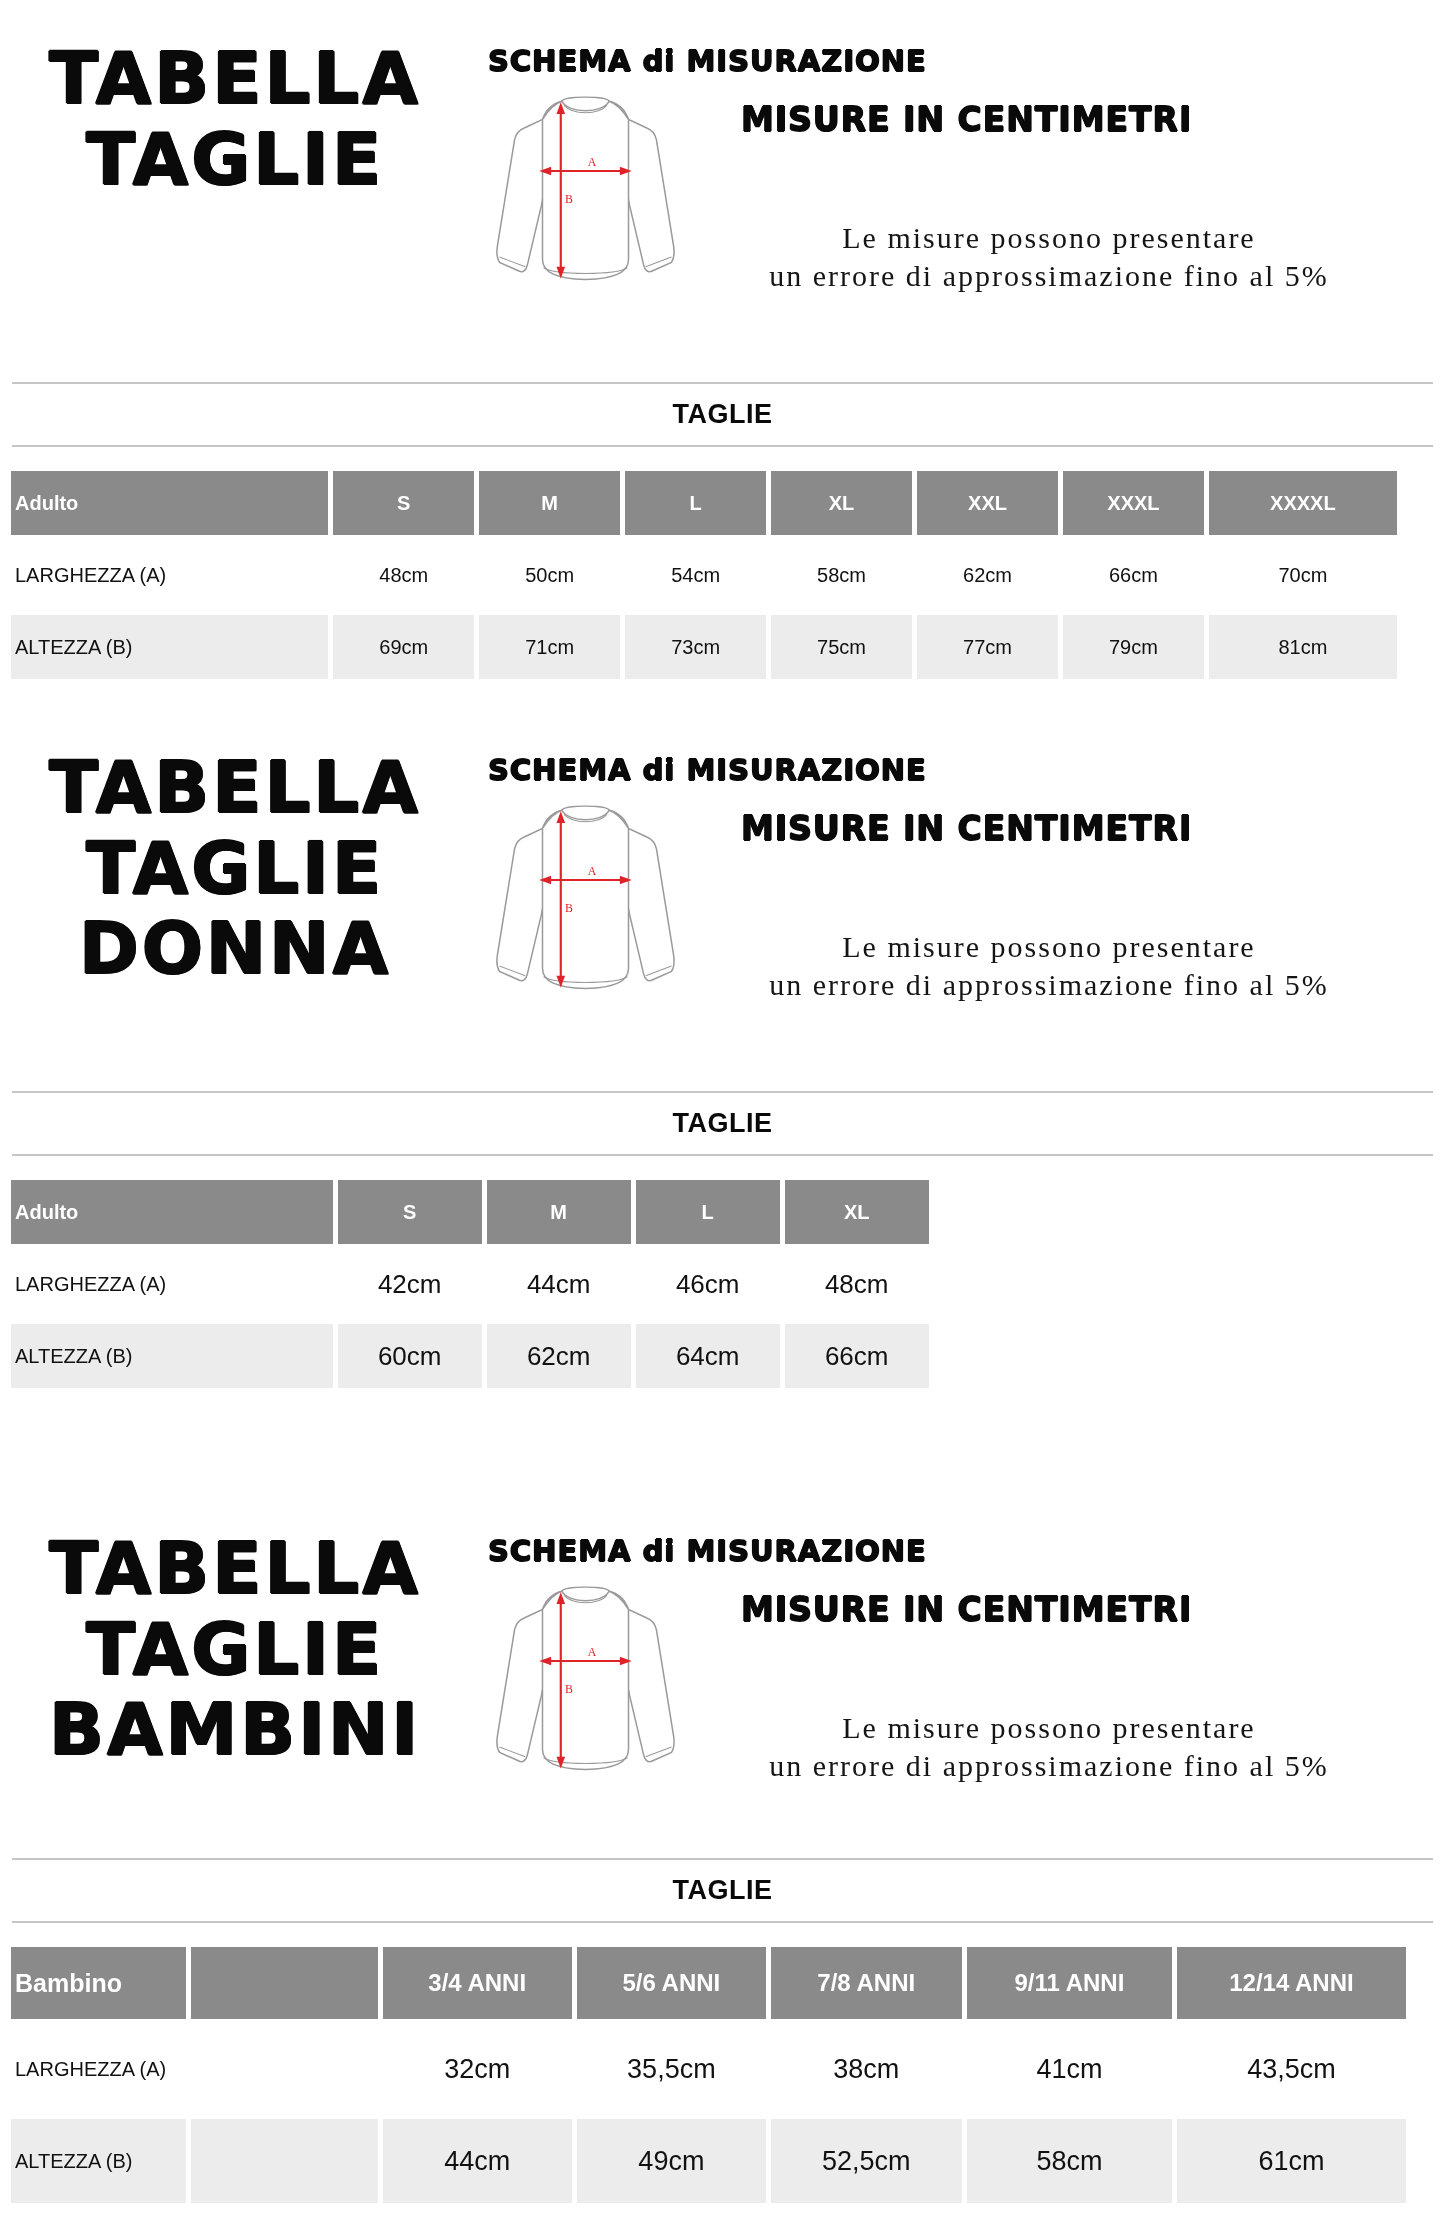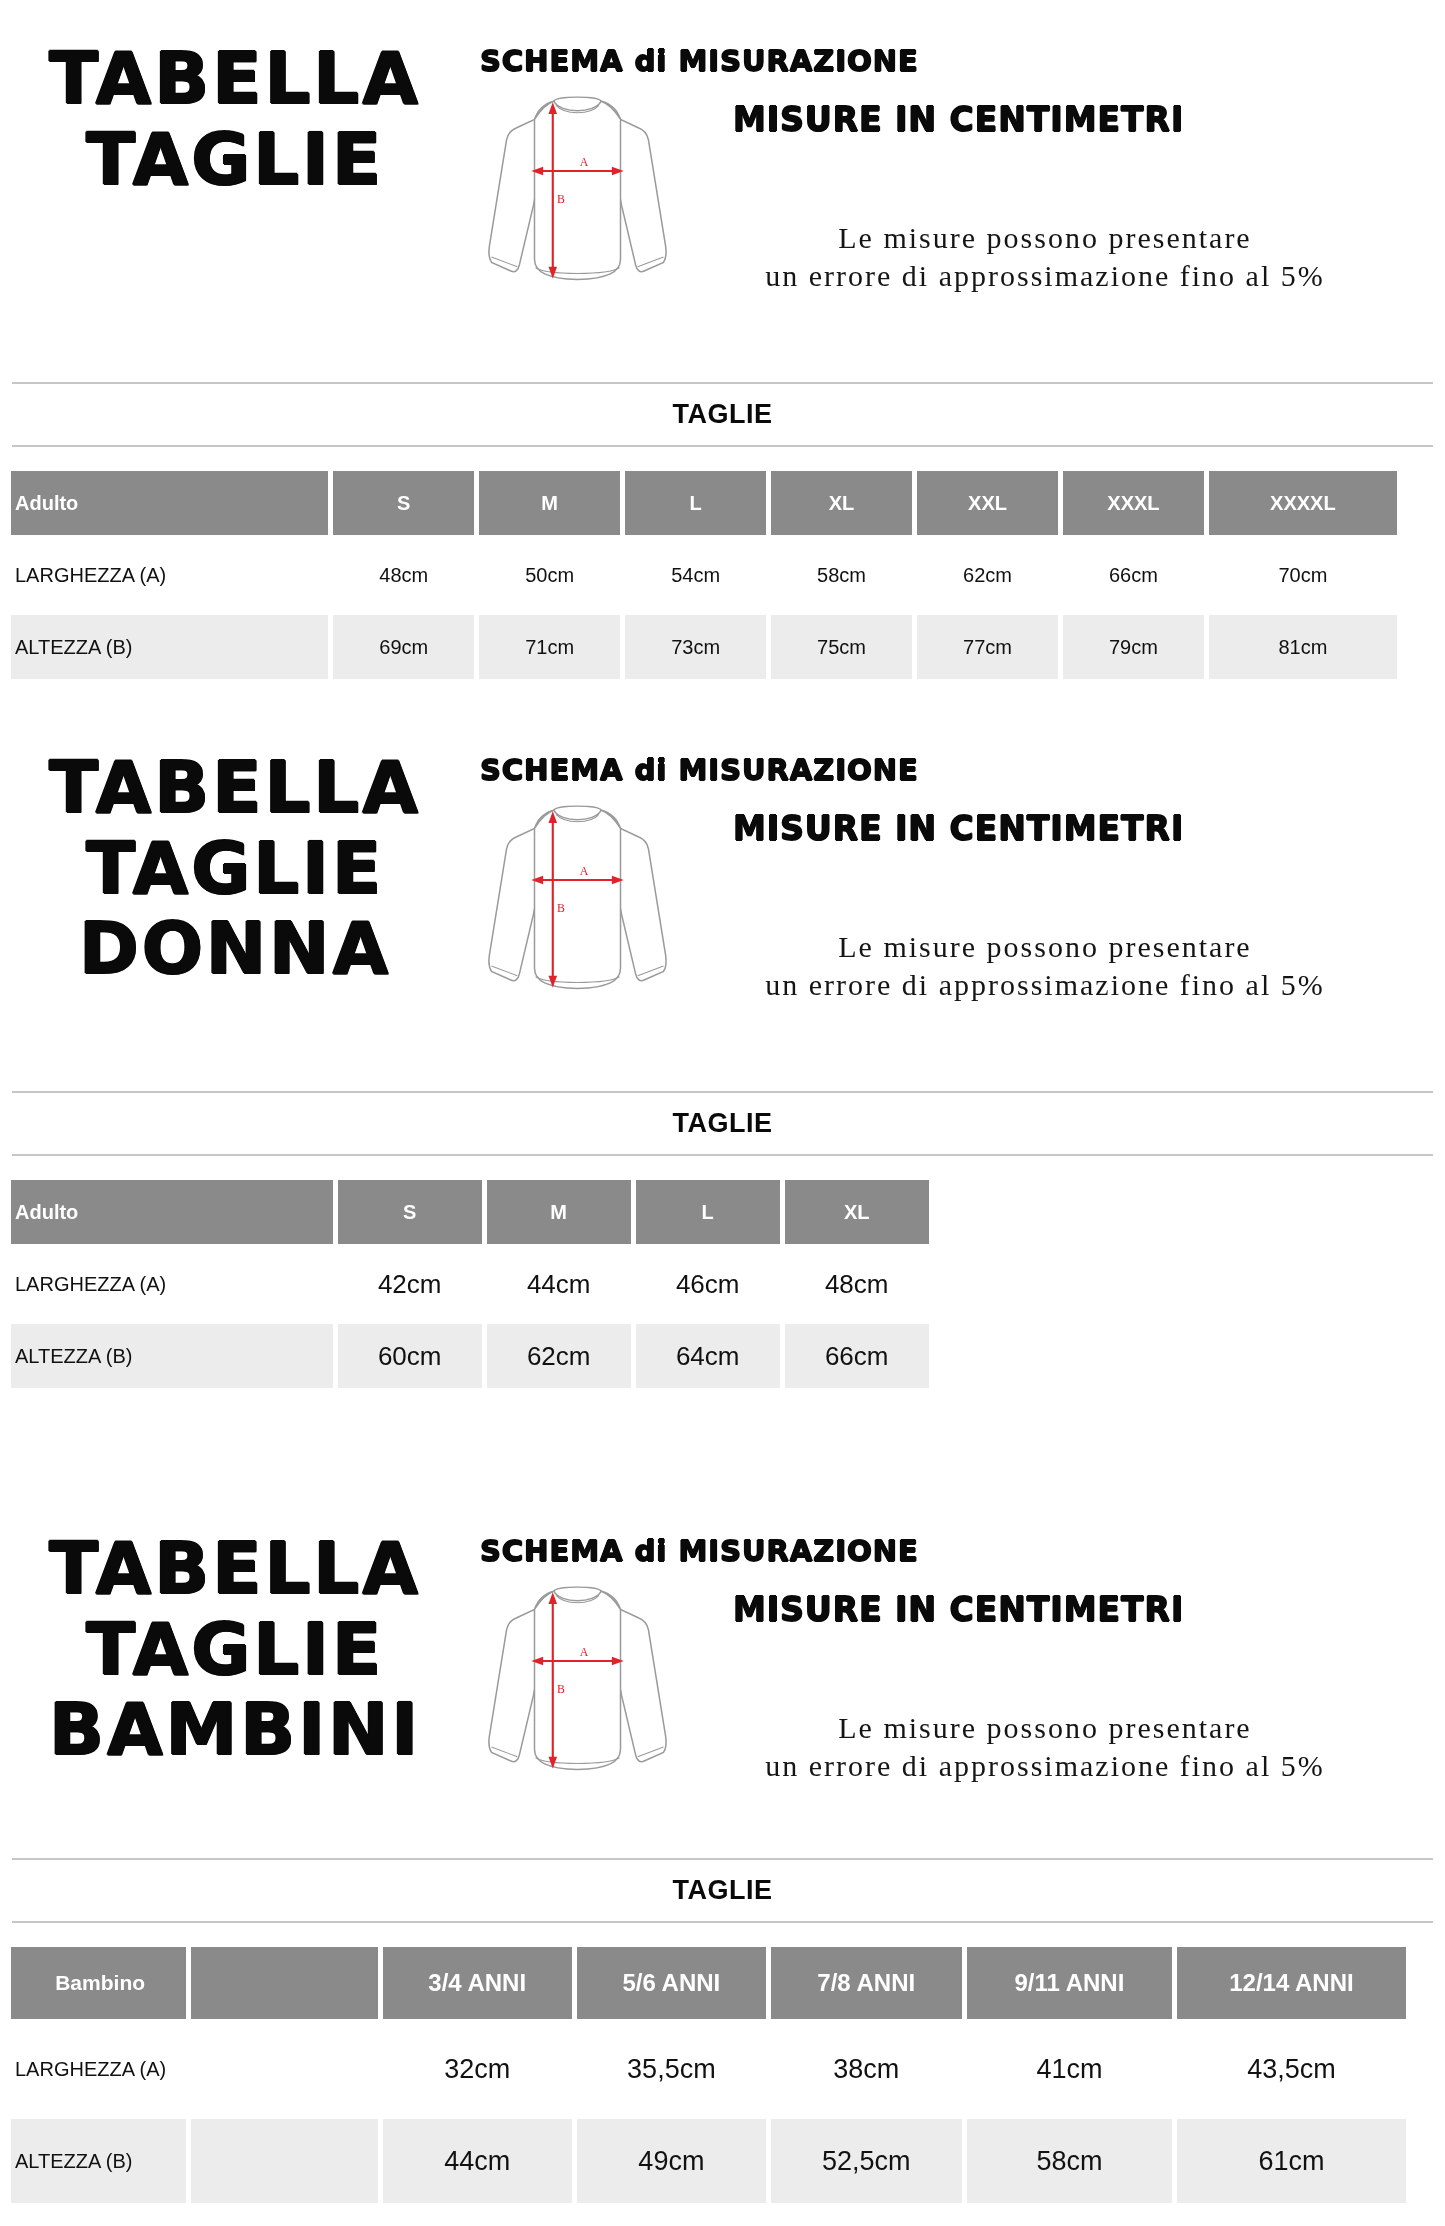--- a/index.html
+++ b/index.html
@@ -19,20 +19,21 @@
   }
   .page{width:1445px;padding:6px 0 10px 0;}
 
   
   .section{margin-top:18px;}
   .section-top{
     display:grid;
     grid-template-columns:470px 1fr;
     align-items:start;
     min-height:352px;
+    gap:8px;
   }
   .title-block{
     display:flex;flex-direction:column;align-items:center;
     padding-top:14px;
   }
   .title-line{
     font-family:"DejaVu Sans", sans-serif;
     font-weight:bold;
     font-size:72px;
     line-height:1.12;
@@ -106,21 +107,21 @@
   .t-uomo th{font-size:20px;height:64px;}
   .t-uomo td{font-size:20px;height:64px;}
 
   .t-donna{width:64.2%;}
   .t-donna th{font-size:20px;height:64px;}
   .t-donna td{font-size:26px;height:64px;}
   .t-donna td.label-col{font-size:20px;}
 
   .t-bambini{width:97.2%;}
   .t-bambini th{font-size:24px;height:72px;}
-  .t-bambini th.label-col{font-size:21px;text-align:center;}
+  .t-bambini th.label-col{font-size:25px;}
   .t-bambini td{font-size:27px;height:84px;}
   .t-bambini td.label-col{font-size:20px;line-height:1.25;}
 
   
   .shirt-outline{fill:#ffffff;stroke:var(--shirt-line);stroke-width:1.4;}
   .shirt-thin{fill:none;stroke:var(--shirt-line);stroke-width:1;}
   .arrow-line{stroke:var(--arrow-red);stroke-width:2;}
   .arrow-head{fill:var(--arrow-red);}
   .arrow-label{
     fill:var(--arrow-red);

